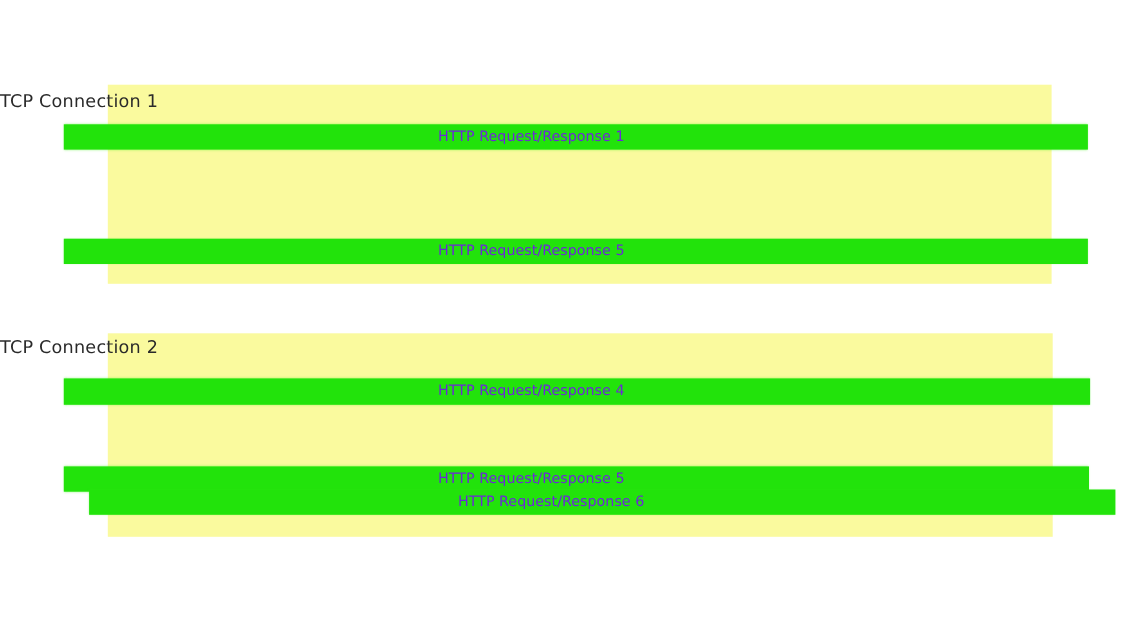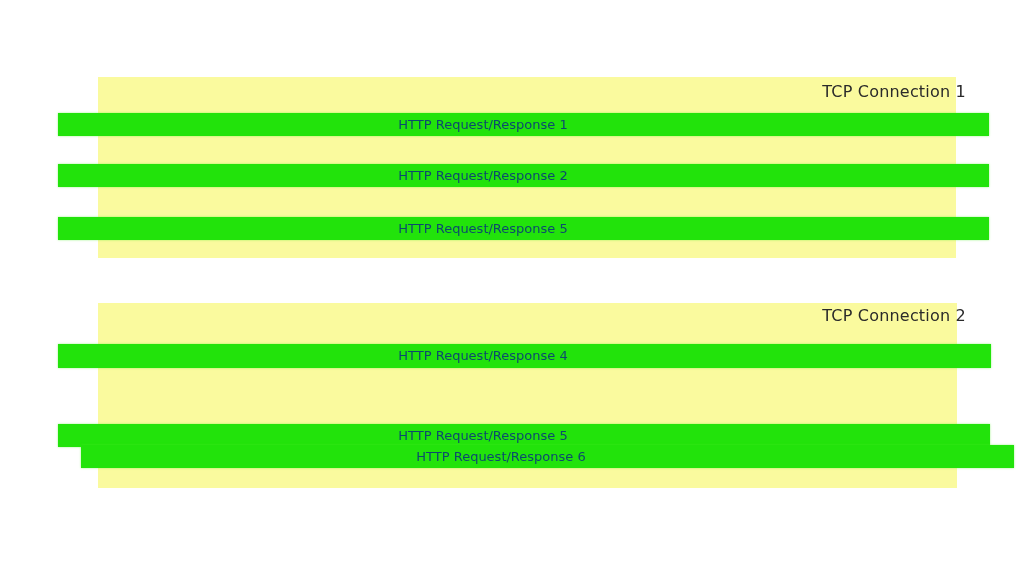--- a/index.html
+++ b/index.html
@@ -21,21 +21,21 @@
     background: #fafa9e;
   }
   .panel-1 { left: 98px; top: 77px;  width: 858px; height: 181px; }
   .panel-2 { left: 98px; top: 303px; width: 859px; height: 185px; }
 
   
   .conn-title {
     position: absolute;
     left: 0;
     width: 966px;
-    text-align: right;
+    text-align: left;
     font-size: 16px;
     line-height: 19px;
     color: #2a2a2a;
     letter-spacing: 0.2px;
   }
   .conn-title-1 { top: 82px; }
   .conn-title-2 { top: 306px; }
 
   
   .bar {
@@ -53,43 +53,40 @@
 
   
   .bar-label {
     position: absolute;
     top: 0;
     width: 966px;
     height: 100%;
     text-align: center;
     font-size: 13px;
     line-height: 23px;
-    color: #0c4a6e;
+    color: #6d28d9;
     white-space: nowrap;
   }
   .bar-1 .bar-label, .bar-2 .bar-label, .bar-3 .bar-label,
   .bar-4 .bar-label, .bar-5 .bar-label { left: -58px; }
   .bar-4 .bar-label { line-height: 24px; }
   .bar-6 .bar-label { left: -63px; }
 </style>
 </head>
 <body>
 
 <div class="canvas">
 
   <div class="panel panel-1"></div>
   <div class="conn-title conn-title-1">TCP Connection 1</div>
 
   <div class="bar bar-1">
     <span class="bar-label">HTTP Request/Response 1</span>
   </div>
 
-  <div class="bar bar-2">
-    <span class="bar-label">HTTP Request/Response 2</span>
-  </div>
 
   <div class="bar bar-3">
     <span class="bar-label">HTTP Request/Response 5</span>
   </div>
 
   <div class="panel panel-2"></div>
   <div class="conn-title conn-title-2">TCP Connection 2</div>
 
   <div class="bar bar-4">
     <span class="bar-label">HTTP Request/Response 4</span>

